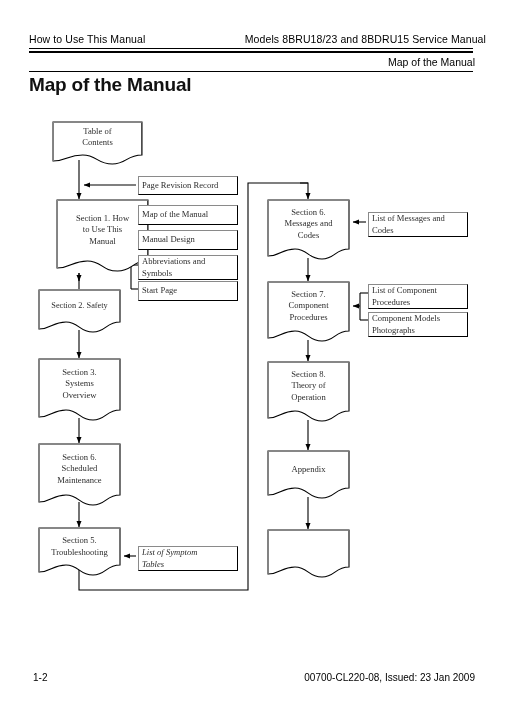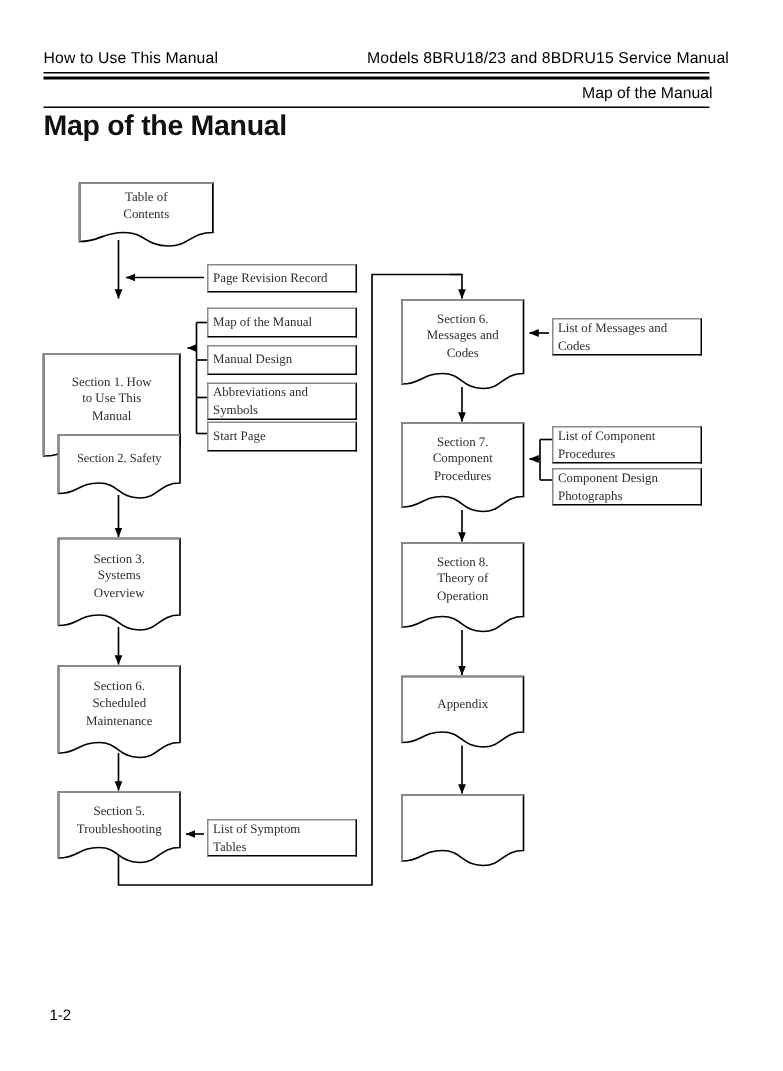--- a/index.html
+++ b/index.html
@@ -210,21 +210,21 @@
 
   <div class="node doc" style="left:52px; top:121px; width:91px; height:44px;">
     <svg class="doc-svg" viewBox="0 0 83 44" preserveAspectRatio="none">
       <path d="M1,1 L82,1 L82,34 C68,34 68,43 55,43 C41,43 41,34 28,34 C14,34 14,40 1,40 Z" fill="#fff" stroke="#000" stroke-width="1.1"></path>
       <path d="M1,1 L82,1 M1,1 L1,40" stroke="#8a8a8a" stroke-width="1.4" fill="none"></path>
     </svg>
     <div class="label" style="white-space:pre-line;">Table of
 Contents</div>
   </div>
 
-  <div class="node doc" style="left:28px; top:199px; width:93px; height:74px;margin-top:36px;">
+  <div class="node doc" style="left:56px; top:199px; width:93px; height:74px;">
     <svg class="doc-svg" viewBox="0 0 83 74" preserveAspectRatio="none">
       <path d="M1,1 L82,1 L82,62 C68,62 68,72 55,72 C41,72 41,62 28,62 C14,62 14,69 1,69 Z" fill="#fff" stroke="#000" stroke-width="1.1"></path>
       <path d="M1,1 L82,1 M1,1 L1,69" stroke="#8a8a8a" stroke-width="1.4" fill="none"></path>
     </svg>
     <div class="label" style="white-space:pre-line;">Section 1. How
 to Use This
 Manual</div>
   </div>
 
   <div class="node doc" style="left:38px; top:289px; width:83px; height:45px;">
@@ -324,34 +324,35 @@
 
   <div class="node rect" style="left:138px; top:230px; width:100px; height:20px;">
     <span class="txt" style="white-space:pre-line;">Manual Design</span>
   </div>
 
   <div class="node rect" style="left:138px; top:281px; width:100px; height:20px;">
     <span class="txt" style="white-space:pre-line;">Start Page</span>
   </div>
 
   <div class="node rect" style="left:138px; top:546px; width:100px; height:25px;">
-    <span class="txt" style="white-space:pre-line;">List of Symptom
+    <span class="txt" style="white-space:pre-line;font-style:italic;">List of Symptom
 Tables</span>
   </div>
 
   <div class="node rect" style="left:368px; top:212px; width:100px; height:25px;">
     <span class="txt" style="white-space:pre-line;">List of Messages and
 Codes</span>
   </div>
 
   <div class="node rect" style="left:368px; top:284px; width:100px; height:25px;">
     <span class="txt" style="white-space:pre-line;">List of Component
 Procedures</span>
   </div>
 
   <div class="node rect" style="left:368px; top:312px; width:100px; height:25px;">
-    <span class="txt" style="white-space:pre-line;">Component Design
+    <span class="txt" style="white-space:pre-line;">Component Models
 Photographs</span>
   </div>
 
   <div class="ftr-left">1-2</div>
+  <div class="ftr-right">00700-CL220-08, Issued: 23 Jan 2009</div>
 
 </div>
 
 </body></html>

